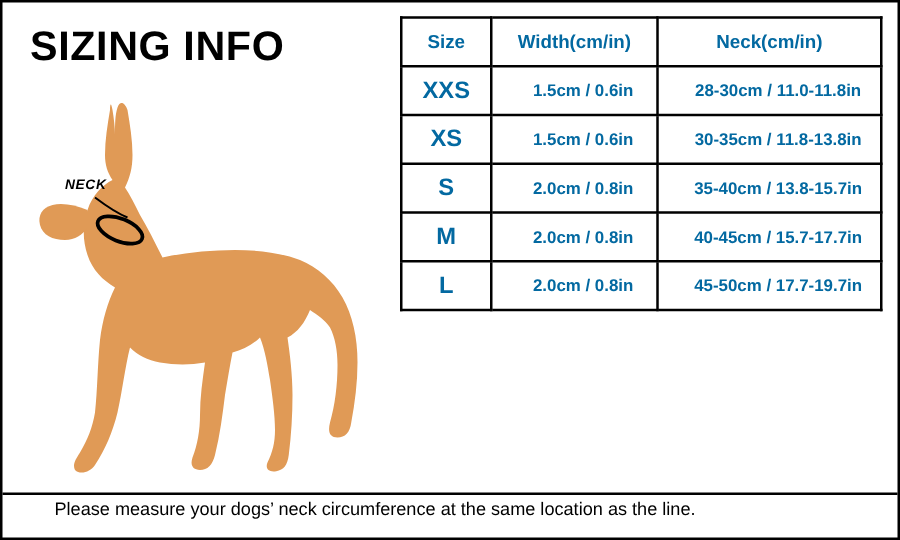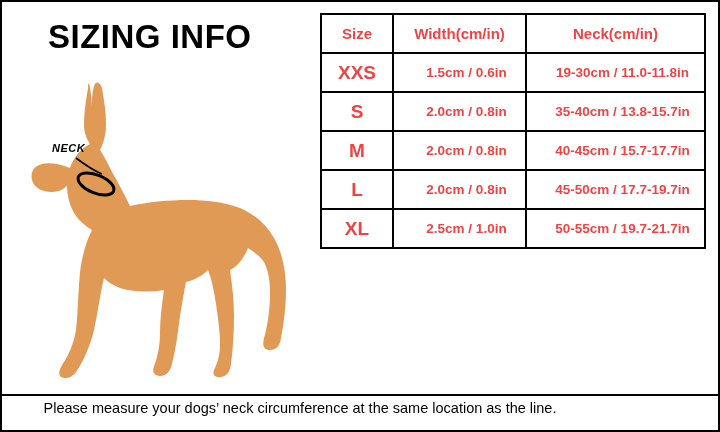--- a/index.html
+++ b/index.html
@@ -31,21 +31,20 @@
   }
   #sizing-title {
     position: absolute;
     left: 22px;
     top: 16px;
     font-size: 33px;
     font-weight: bold;
     letter-spacing: 0.5px;
     color: #000000;
     white-space: nowrap;
-    margin-left: 24px;
   }
   #dog-illustration {
     position: absolute;
     left: 14px;
     top: 78px;
     width: 290px;
     height: 300px;
   }
   #neck-label {
     position: absolute;
@@ -62,21 +61,21 @@
     position: absolute;
     left: 318px;
     top: 11px;
     width: 384px;
     border-collapse: collapse;
     table-layout: fixed;
   }
   #size-table th, #size-table td {
     border: 2px solid #000000;
     text-align: center;
-    color: #ef4444;
+    color: #0369a1;
     padding: 0;
     height: 37px;
     font-family: "Liberation Sans", sans-serif;
   }
   #size-table th {
     font-size: 15px;
     font-weight: bold;
   }
   #size-table td.col-size {
     font-size: 19px;
@@ -195,41 +194,41 @@
       <tr>
         <th>Size</th>
         <th>Width(cm/in)</th>
         <th>Neck(cm/in)</th>
       </tr>
     </thead>
     <tbody>
       <tr>
         <td class="col-size">XXS</td>
         <td class="col-width">1.5cm / 0.6in</td>
-        <td class="col-neck">19-30cm / 11.0-11.8in</td>
+        <td class="col-neck">28-30cm / 11.0-11.8in</td>
+      </tr>
+      <tr>
+        <td class="col-size">XS</td>
+        <td class="col-width">1.5cm / 0.6in</td>
+        <td class="col-neck">30-35cm / 11.8-13.8in</td>
       </tr>
       <tr>
         <td class="col-size">S</td>
         <td class="col-width">2.0cm / 0.8in</td>
         <td class="col-neck">35-40cm / 13.8-15.7in</td>
       </tr>
       <tr>
         <td class="col-size">M</td>
         <td class="col-width">2.0cm / 0.8in</td>
         <td class="col-neck">40-45cm / 15.7-17.7in</td>
       </tr>
       <tr>
         <td class="col-size">L</td>
         <td class="col-width">2.0cm / 0.8in</td>
         <td class="col-neck">45-50cm / 17.7-19.7in</td>
       </tr>
-      <tr>
-        <td class="col-size">XL</td>
-        <td class="col-width">2.5cm / 1.0in</td>
-        <td class="col-neck">50-55cm / 19.7-21.7in</td>
-      </tr>
     </tbody>
   </table>
 
   <div id="footer-divider"></div>
   <div id="footer-note">Please measure your dogs’  neck circumference at the same location as the line.</div>
 
 </div>
 
 </body></html>

